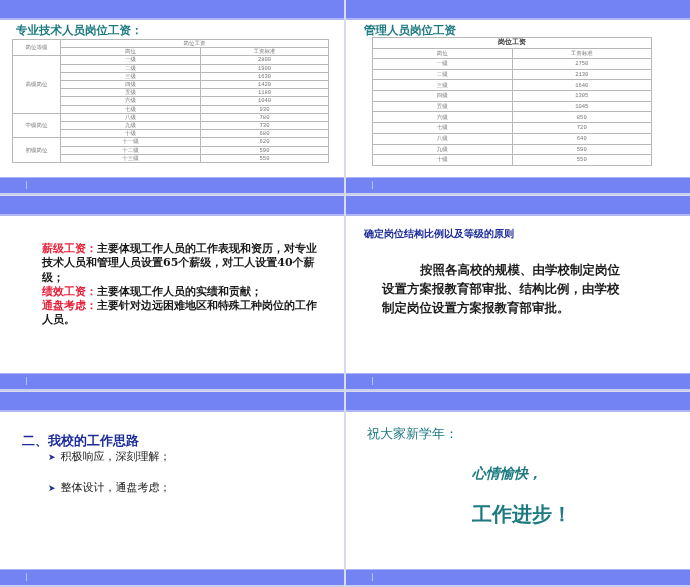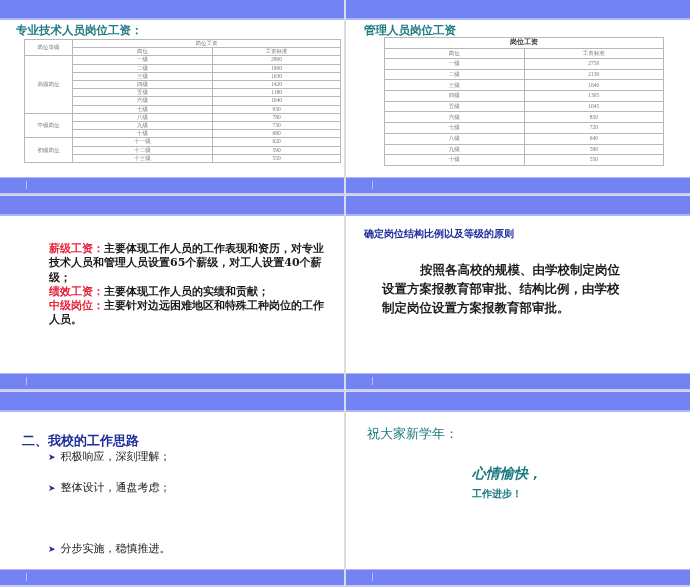--- a/index.html
+++ b/index.html
@@ -17,21 +17,21 @@
   .slide.s6 { left: 346px; top: 392px; }
   .band-top { position: absolute; left: 0; top: 0; width: 100%; height: 20px; background: #7383f3; }
   .band-bot { position: absolute; left: 0; bottom: 2px; width: 100%; height: 16px; background: #7383f3; border-top: 1px solid #aeb6f6; }
   .band-bot2 { position: absolute; left: 0; bottom: 0; width: 100%; height: 2px; background: #c9cdf0; }
   .band-top-inner { position: absolute; left: 0; bottom: 0; width: 100%; height: 2px; background: #aeb6f6; }
   .slide-num { position: absolute; left: 26px; top: 3px; width: 1px; height: 8px; background: #b9c0f5; }
 
   .title-teal { position: absolute; color: #1a7a80; font-weight: bold; font-family: "DejaVu Sans", sans-serif; }
   .title-navy { position: absolute; color: #1d2e9c; font-weight: bold; font-family: "DejaVu Sans", sans-serif; }
 
-  table.sal { position: absolute; border-collapse: collapse; font-family: Liberation Serif, serif; color: #777; margin-left: 12px; }
+  table.sal { position: absolute; border-collapse: collapse; font-family: Liberation Mono, monospace; color: #777; }
   table.sal td { border: 1px solid #b8b8b8; text-align: center; font-size: 5.5px; line-height: 7.2px; height: 8.2px; padding: 0; }
   table.sal td.hd-bold { font-weight: bold; color: #3a3a3a; font-size: 7px; height: 11px; }
 
   .body-text { position: absolute; font-family: "DejaVu Serif", serif; font-weight: bold; color: #1a1a1a; }
   .red { color: #e8203a; }
   .bullet { position: absolute; font-family: "DejaVu Serif", serif; font-weight: normal; color: #222; font-size: 11px; text-align: center; }
   .bullet .arrow { color: #1d2e9c; font-size: 9px; margin-right: 5px; }
 </style>
 </head>
 <body>
@@ -175,24 +175,24 @@
     <div class="band-bot">
         <div class="slide-num"></div>
       </div>
     <div class="band-bot2"></div>
   </div>
 
   <div class="slide s3">
     <div class="band-top">
         <div class="band-top-inner"></div>
       </div>
-    <div class="body-text" style="left:42px; top:46px; width:282px; font-size:11px; line-height:14.3px;margin-left:7px;">
+    <div class="body-text" style="left:42px; top:46px; width:282px; font-size:11px; line-height:14.3px;">
       <div><span class="red">薪级工资：</span><span>主要体现工作人员的工作表现和资历，对专业技术人员和管理人员设置65个薪级，对工人设置40个薪级；</span></div>
       <div><span class="red">绩效工资：</span><span>主要体现工作人员的实绩和贡献；</span></div>
-      <div><span class="red">中级岗位：</span><span>主要针对边远困难地区和特殊工种岗位的工作人员。</span></div>
+      <div><span class="red">通盘考虑：</span><span>主要针对边远困难地区和特殊工种岗位的工作人员。</span></div>
     </div>
     <div class="band-bot">
         <div class="slide-num"></div>
       </div>
     <div class="band-bot2"></div>
   </div>
 
   <div class="slide s4">
     <div class="band-top">
         <div class="band-top-inner"></div>
@@ -205,32 +205,31 @@
     <div class="band-bot2"></div>
   </div>
 
   <div class="slide s5">
     <div class="band-top">
         <div class="band-top-inner"></div>
       </div>
     <div class="title-navy" style="left:22px; top:40px; font-size:13px; font-family:'DejaVu Serif',serif;text-align:right;">二、我校的工作思路</div>
     <div class="bullet" style="left:48px; top:57px;"><span class="arrow">➤</span><span>积极响应，深刻理解；</span></div>
     <div class="bullet" style="left:48px; top:88px;"><span class="arrow">➤</span><span>整体设计，通盘考虑；</span></div>
-    <div class="bullet" style="left:48px; top:149px;"><span class="arrow">➤</span><span>分步实施，稳慎推进。</span></div>
     <div class="band-bot">
         <div class="slide-num"></div>
       </div>
     <div class="band-bot2"></div>
   </div>
 
   <div class="slide s6">
     <div class="band-top">
         <div class="band-top-inner"></div>
       </div>
     <div class="title-teal" style="left:21px; top:33px; font-size:13px; font-weight:normal;">祝大家新学年：</div>
     <div class="title-teal" style="left:126px; top:73px; font-size:14px;font-style:italic;">心情愉快，</div>
-    <div class="title-teal" style="left:126px; top:95px; font-size:10px;">工作进步！</div>
+    <div class="title-teal" style="left:126px; top:109px; font-size:20px;">工作进步！</div>
     <div class="band-bot">
         <div class="slide-num"></div>
       </div>
     <div class="band-bot2"></div>
   </div>
 </div>
 
 </body></html>

